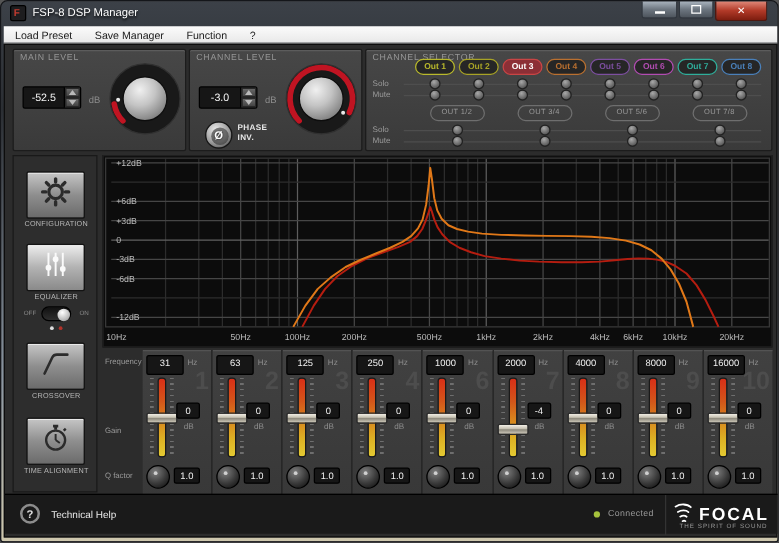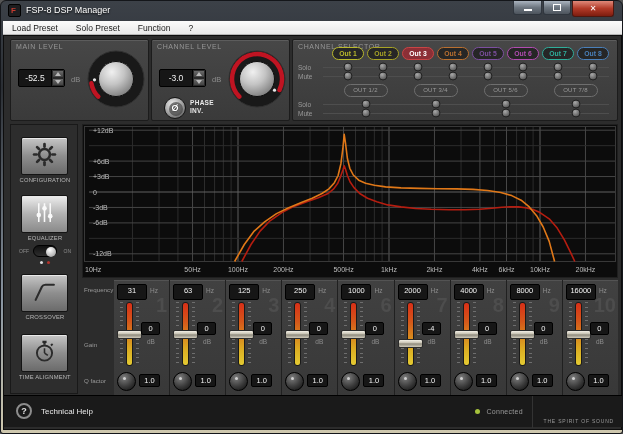--- a/index.html
+++ b/index.html
@@ -161,21 +161,21 @@
         </div>
       <div class="winbtn max">
           <div class="glyph-max"></div>
         </div>
       <div class="winbtn close">✕</div>
     </div>
   </div>
 
   <div class="menubar" id="menubar">
       <div class="menu-item">Load Preset</div>
-      <div class="menu-item">Solo Preset</div>
+      <div class="menu-item">Save Manager</div>
       <div class="menu-item">Function</div>
       <div class="menu-item">?</div>
     </div>
 
   <div class="app-body">
 
     <div class="panel" style="left:6px;width:139px;">
       <div class="panel-title">MAIN LEVEL</div>
       <div class="value-box" style="left:7px;top:29px;">
         <div class="value-text">-52.5</div>
@@ -557,17 +557,28 @@
     <div class="footer">
       <div class="help">
         <div class="help-circle">?</div>
         <div class="help-text">Technical Help</div>
       </div>
       <div class="status">
         <div class="status-dot" id="status-dot" style="background: rgb(166, 194, 60);"></div>
         <div class="status-text">Connected</div>
       </div>
       <div class="foot-div"></div>
+      <div class="brand">
+        <svg width="17" height="19" viewBox="0 0 18 19">
+          <g stroke="#fff" stroke-width="1.5" fill="none" stroke-linecap="round">
+            <path d="M2.5 4 C6.5 1.5 12.5 1.5 15.5 4.5"></path>
+            <path d="M4.5 8.5 C7.5 6.8 11.5 6.8 13.5 8.6"></path>
+            <path d="M6.5 12.5 C8.5 11.3 10.5 11.3 12 12.6"></path>
+            <path d="M8.5 16.3 C9.4 15.8 10.2 15.8 11 16.3"></path>
+          </g>
+        </svg>
+        <div class="brand-name">FOCAL</div>
+      </div>
       <div class="brand-tag">THE SPIRIT OF SOUND</div>
     </div>
 
   </div>
 </div>
 
 </body></html>

